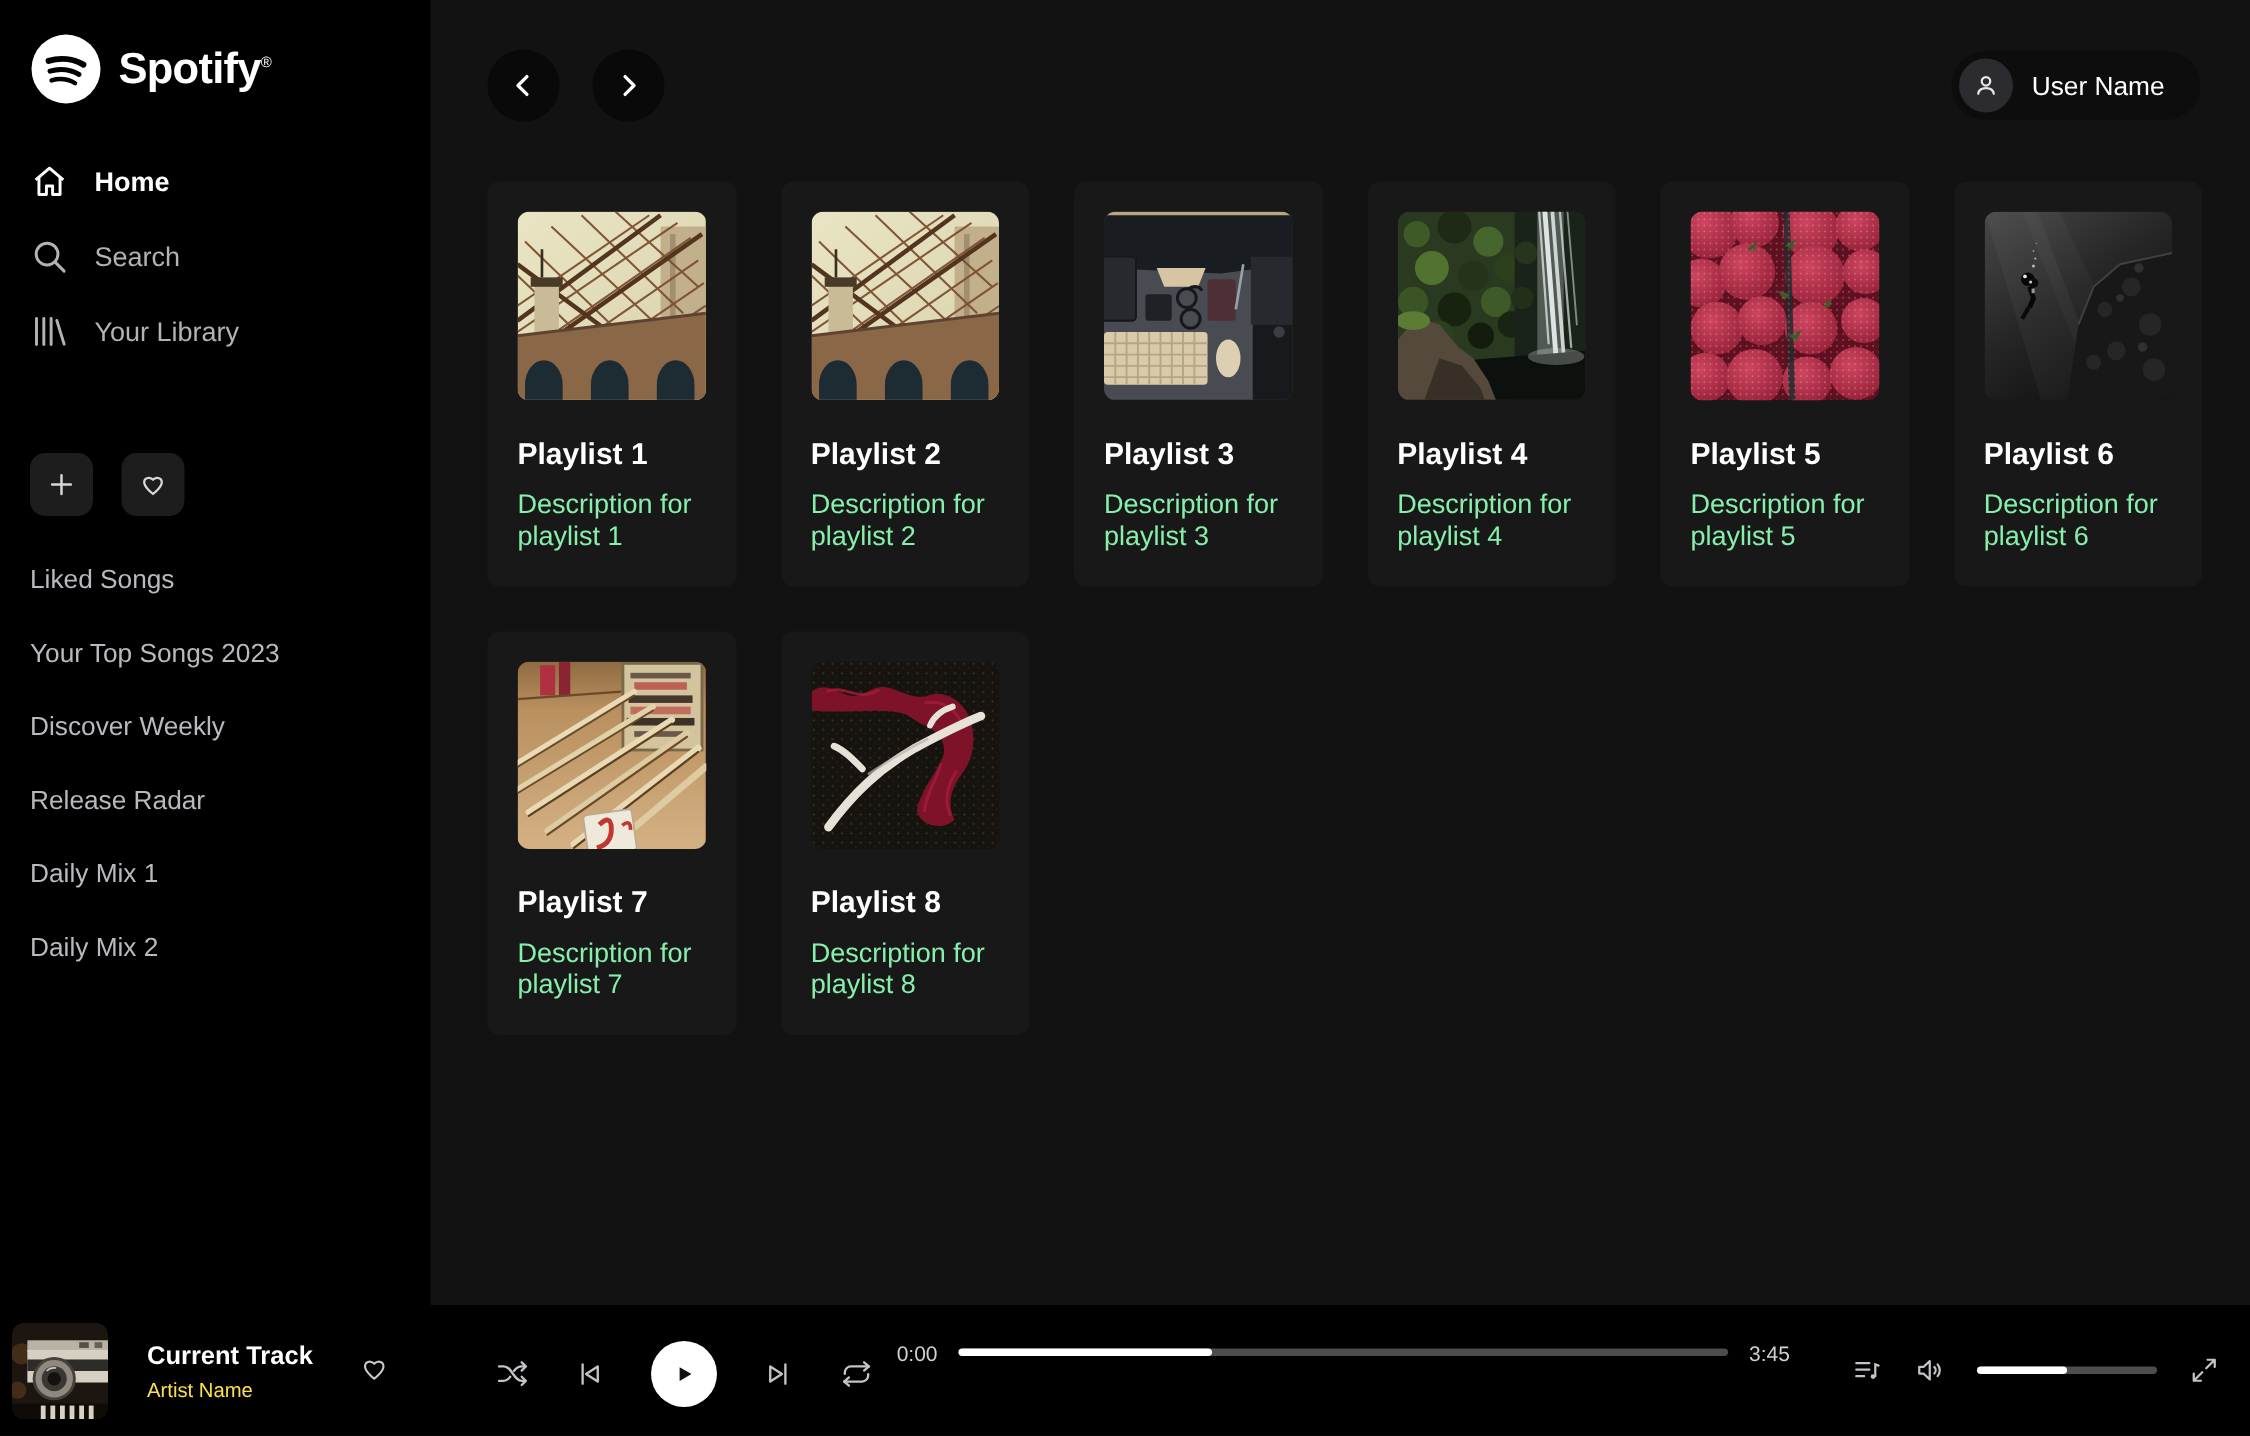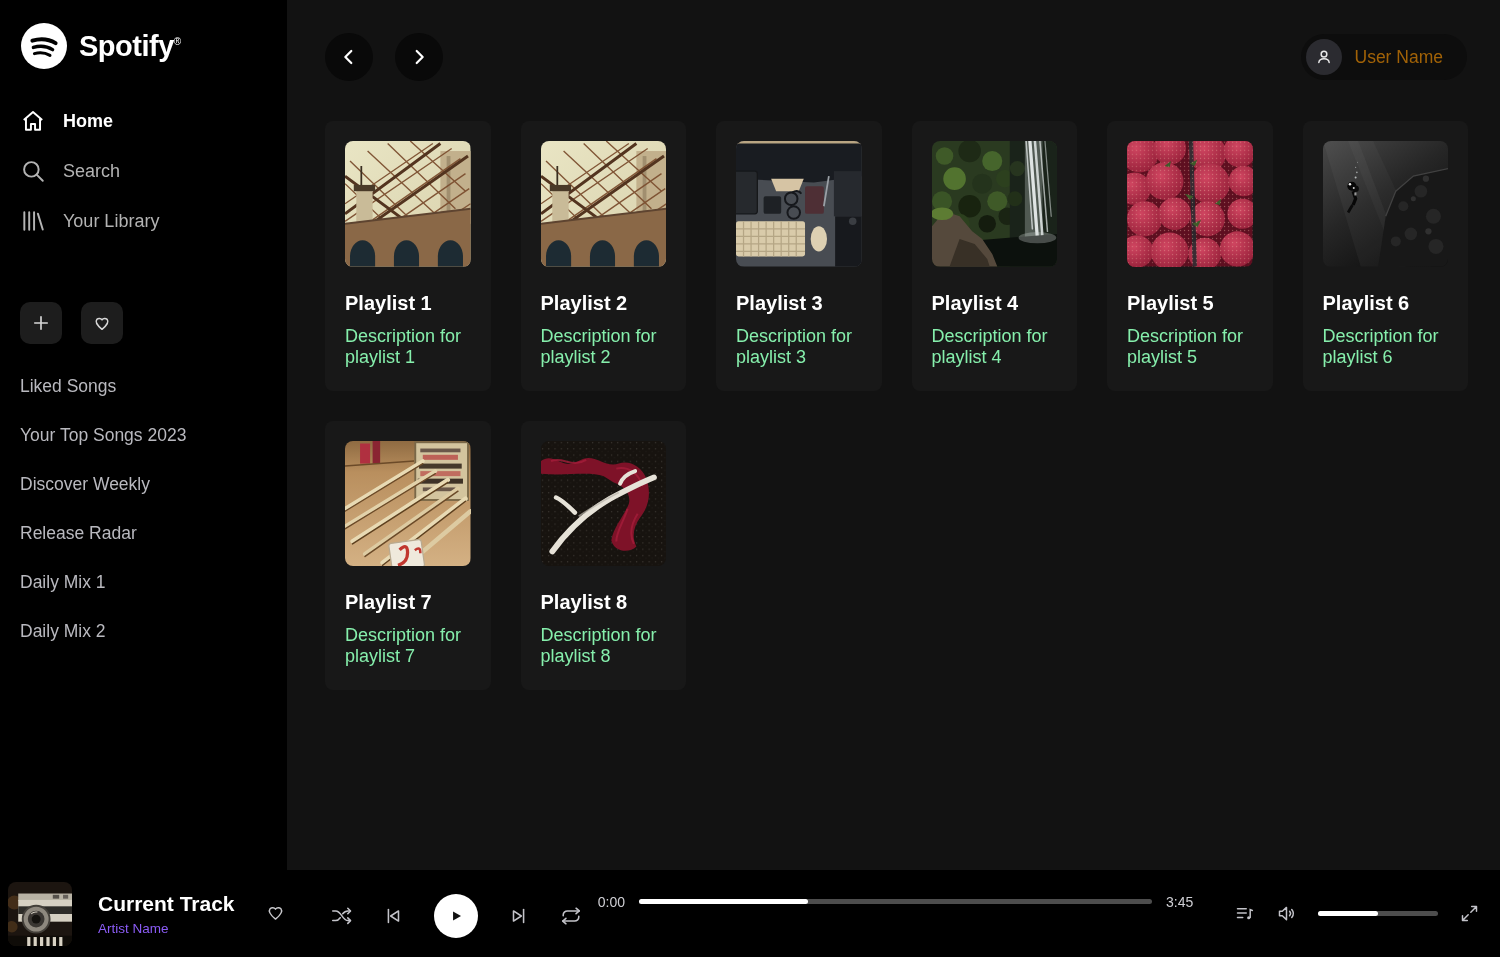--- a/index.html
+++ b/index.html
@@ -22,40 +22,40 @@
   .action-btn svg { width:20px; height:20px; }
   .playlists { list-style:none; margin:18px 0 0; padding:0; }
   .playlists li { display:flex; align-items:center; height:49px; color:#b9b9bf; font-size:17.5px; cursor:pointer; }
 
   
   .main { position:absolute; left:287px; right:0; top:0; bottom:87px; background:#121212; overflow-y:auto; }
   .main-header { display:flex; justify-content:space-between; align-items:center; padding:33px 33px 0 38px; }
   .nav-circles { display:flex; gap:22px; }
   .circle-btn { width:48px; height:48px; border-radius:50%; border:none; background:#090909; color:#fff; display:flex; align-items:center; justify-content:center; cursor:pointer; }
   .circle-btn svg { width:22px; height:22px; }
-  .user-pill { display:flex; align-items:center; gap:13px; height:46px; padding:5px 24px 5px 5px; background:#0d0d0d; border:none; border-radius:24px; color:#a16207; cursor:pointer; }
+  .user-pill { display:flex; align-items:center; gap:13px; height:46px; padding:5px 24px 5px 5px; background:#0d0d0d; border:none; border-radius:24px; color:#ffffff; cursor:pointer; }
   .avatar { width:36px; height:36px; border-radius:50%; background:#2b2b30; display:flex; align-items:center; justify-content:center; }
   .avatar svg { width:20px; height:20px; }
   .user-name { font-size:17.5px; }
 
   .grid { display:grid; grid-template-columns:repeat(6,1fr); gap:30px; padding:40px 32px 80px 38px; }
   .card { background:#181818; border-radius:8px; padding:20px; cursor:pointer; }
   .card .art { width:100%; aspect-ratio:1/1; border-radius:8px; overflow:hidden; line-height:0; }
   .card .art svg { width:100%; height:100%; }
   .card h3 { margin:25px 0 0; font-size:20px; font-weight:700; color:#fff; }
   .card p { margin:11px 0 3px; font-size:18px; color:#86efac; }
 
   
   .player { position:absolute; left:0; right:0; bottom:0; height:87px; background:#000; display:flex; align-items:center; }
   .player-left { display:flex; align-items:center; width:330px; flex:0 0 330px; padding-left:8px; }
   .album-art { width:64px; height:64px; border-radius:8px; overflow:hidden; flex:0 0 64px; line-height:0; }
   .album-art svg { width:100%; height:100%; }
   .track-info { margin-left:26px; display:flex; flex-direction:column; gap:5px; }
-  .track-title { font-size:21px; font-weight:700; }
-  .track-artist { font-size:13.5px; color:#8b5cf6; }
+  .track-title { font-size:17px; font-weight:700; }
+  .track-artist { font-size:13.5px; color:#fde047; }
   .player-heart { margin-left:30px; background:none; border:none; color:#c8c8cc; cursor:pointer; padding:0; }
   .player-heart svg { width:21px; height:21px; }
   .player-center { flex:1; display:flex; flex-direction:row; align-items:flex-start; gap:9px; padding-top:4px; }
   .controls { display:flex; align-items:center; gap:30px; }
   .ctrl { background:none; border:none; color:#c3c3c9; cursor:pointer; padding:0; display:flex; }
   .ctrl svg { width:22px; height:22px; }
   .play-btn { width:44px; height:44px; border-radius:50%; background:#fff; border:none; display:flex; align-items:center; justify-content:center; cursor:pointer; }
   .play-btn svg { width:20px; height:20px; }
   .progress-row { display:flex; align-items:center; gap:14px; width:100%; max-width:736px; }
   .time { font-size:14px; color:#cfcfd4; min-width:34px; }

